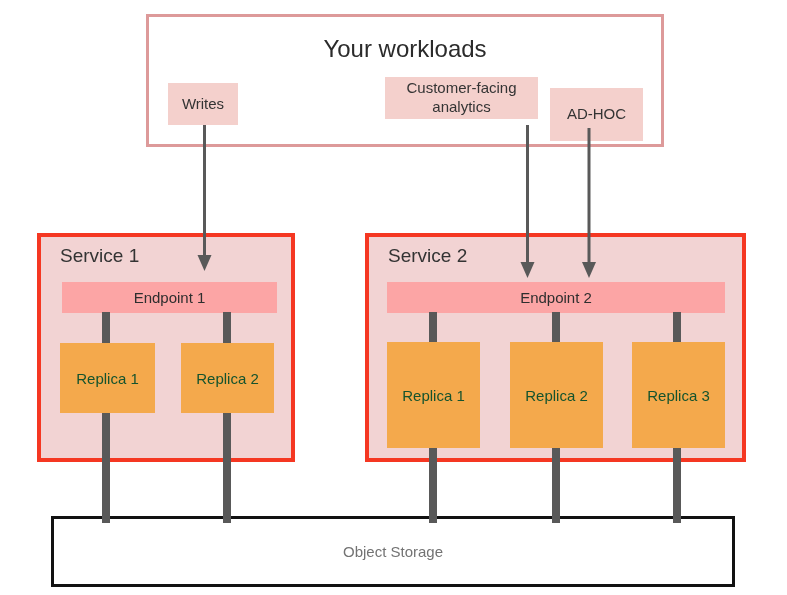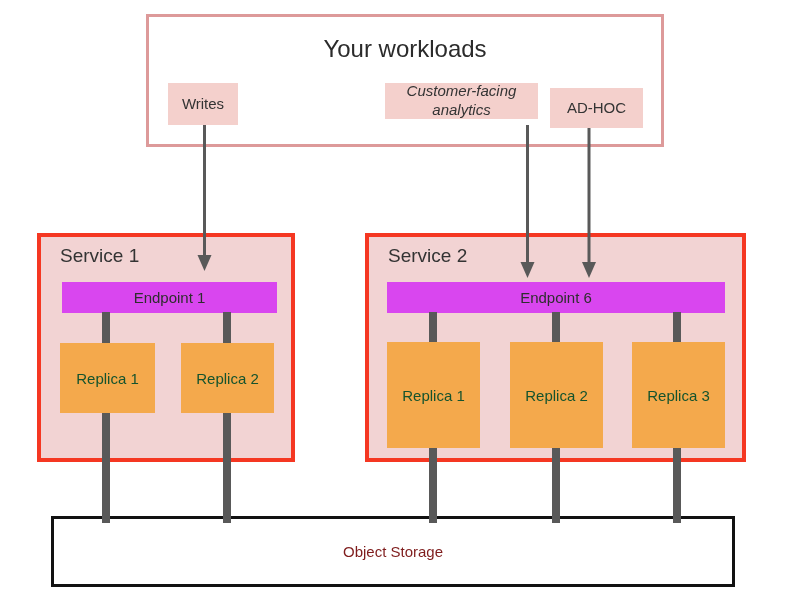--- a/index.html
+++ b/index.html
@@ -34,39 +34,39 @@
     background: #f4d0cc;
     color: #343434;
     font-size: 15px;
     display: flex;
     align-items: center;
     justify-content: center;
     text-align: center;
     line-height: 1.25;
   }
   .writes-box    { left: 19px;  top: 66px; width: 70px;  height: 42px; }
-  .analytics-box { left: 236px; top: 66px; width: 153px; height: 36px; font-style: italic; }
-  .adhoc-box     { left: 401px; top: 71px; width: 93px;  height: 40px; }
+  .analytics-box { left: 236px; top: 60px; width: 153px; height: 42px; }
+  .adhoc-box     { left: 401px; top: 71px; width: 93px;  height: 53px; }
 
   
   .service-box {
     top: 233px; height: 229px;
     border: 4px solid #f53722;
     background: #f2d3d3;
   }
   .service1-box { left: 37px;  width: 258px; padding-left: 22px; }
   .service2-box { left: 365px; width: 381px; }
   .service-title {
     left: 19px; top: 8px;
     font-size: 19px;
     color: #333333;
   }
   .endpoint-bar {
     top: 45px; height: 31px;
-    background: #d946ef;
+    background: #fca5a5;
     color: #2e2e2e;
     font-size: 15px;
     display: flex;
     align-items: center;
     justify-content: center;
   }
   .endpoint1-bar { left: 21px; width: 215px; }
   .endpoint2-bar { left: 18px; width: 338px; }
   .replica-box {
     background: #f4a94c;
@@ -86,21 +86,21 @@
 
   
   .storage-box {
     left: 51px; top: 516px; width: 684px; height: 71px;
     border: 3px solid #111111;
     background: #ffffff;
     display: flex;
     align-items: center;
     justify-content: center;
     font-size: 15px;
-    color: #7f1d1d;
+    color: #737373;
   }
 
   
   .overlay {
     left: 0; top: 0; width: 787px; height: 595px;
     pointer-events: none;
     z-index: 5;
   }
 </style>
 </head>
@@ -130,21 +130,21 @@
       <span>Replica 1</span>
     </div>
     <div class="abs replica-box s1-replica s1-replica2">
       <span>Replica 2</span>
     </div>
   </div>
 
   <div class="abs service-box service2-box">
     <div class="abs service-title">Service 2</div>
     <div class="abs endpoint-bar endpoint2-bar">
-      <span>Endpoint 6</span>
+      <span>Endpoint 2</span>
     </div>
     <div class="abs replica-box s2-replica s2-replica1">
       <span>Replica 1</span>
     </div>
     <div class="abs replica-box s2-replica s2-replica2">
       <span>Replica 2</span>
     </div>
     <div class="abs replica-box s2-replica s2-replica3">
       <span>Replica 3</span>
     </div>

